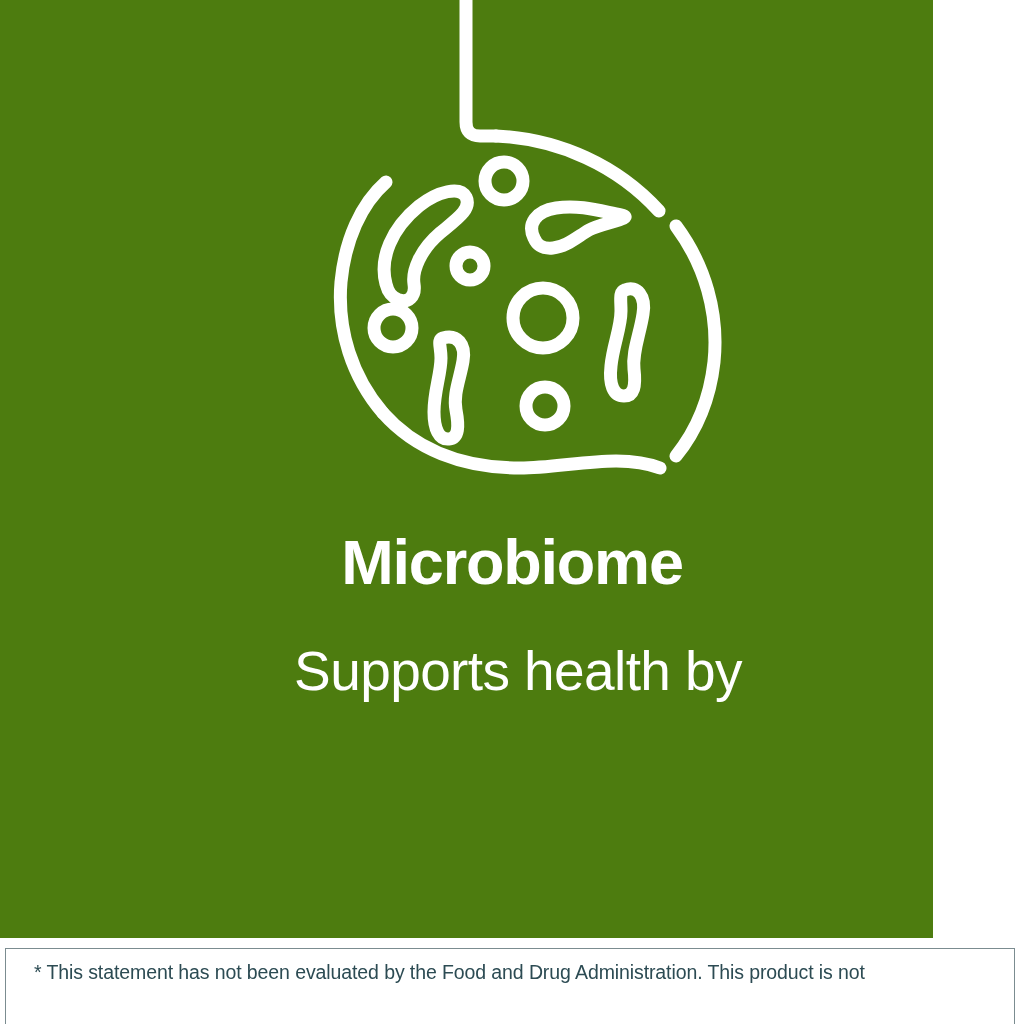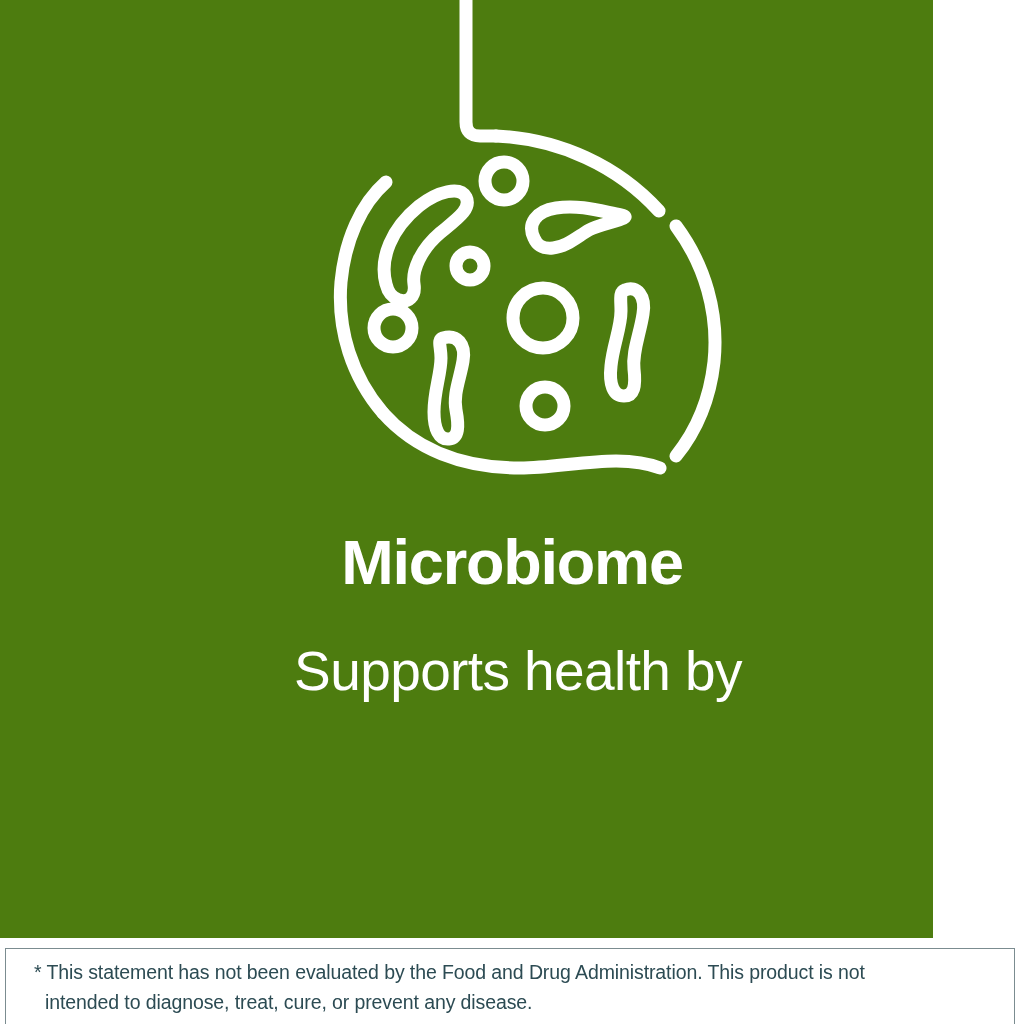--- a/index.html
+++ b/index.html
@@ -183,17 +183,16 @@
 
     <div id="subtext">
       <span class="ln">Supports health by</span>
     </div>
 
   </div>
 
   <div id="disclaimer-box">
     <div id="disclaimer-text">
       <span>*</span><span> This statement has not been evaluated by the Food and Drug Administration. This product is not</span>
-      <span class="ln2">intended to diagnose, treat, cure, or prevent any disease.</span>
     </div>
   </div>
 
 </div>
 
 </body></html>

